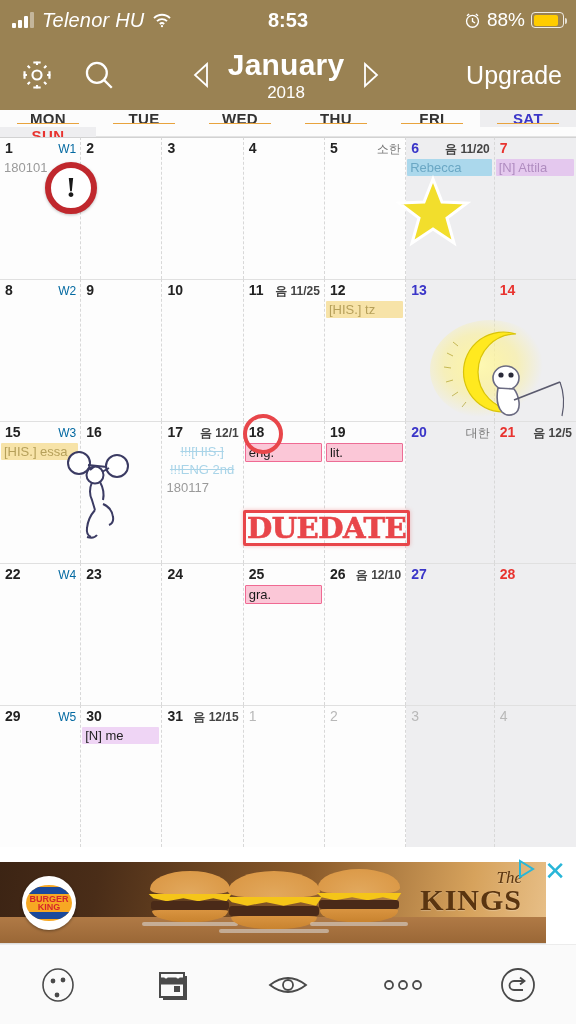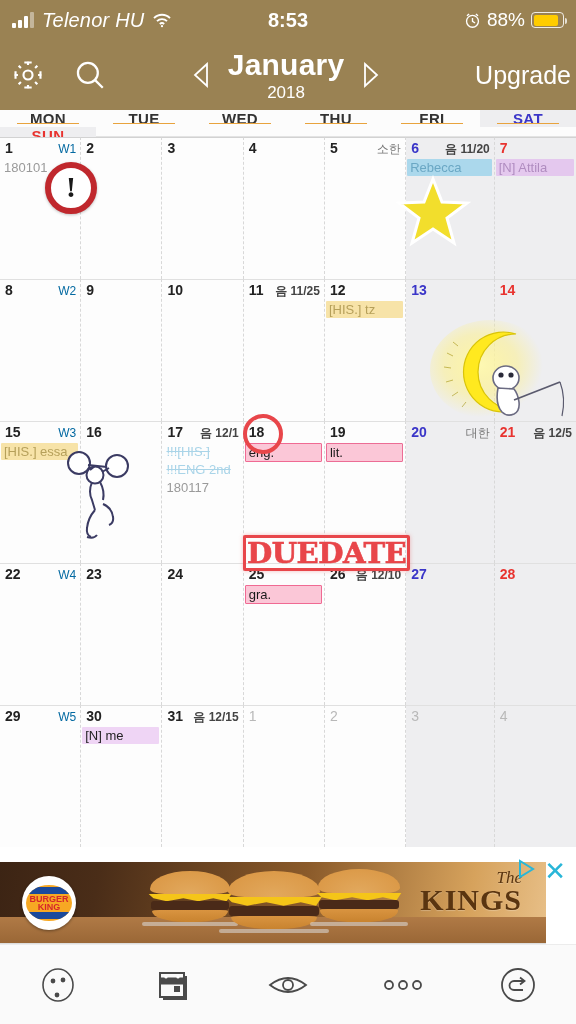--- a/index.html
+++ b/index.html
@@ -43,21 +43,21 @@
   }
   .batt::after {
     content:""; position:absolute; right:-4px; top:5px;
     width:2px; height:6px; background: rgba(255,255,255,.75); border-radius:0 2px 2px 0;
   }
   .batt i { display:block; height:100%; width:88%; background:#ffcc00; border-radius:2px; }
 
   
   .appbar {
     height: 70px; background: #9a8253; color: #fff;
-    display: flex; align-items: center; padding: 0 5px;
+    display: flex; align-items: center; padding: 0 14px;
   }
   .ico-btn { background: none; border: none; color: #fff; cursor: pointer;
              display: flex; align-items: center; justify-content: center; }
   .gear { width: 46px; height: 46px; }
   .search { width: 46px; height: 46px; margin-left: 16px; }
   .monthwrap {
     flex: 1; display: flex; align-items: center; justify-content: center; gap: 16px;
   }
   .arrow { width: 22px; height: 28px; }
   .mtitle { text-align: center; line-height: 1; }
@@ -120,25 +120,25 @@
     font-size: 13px; line-height: 15px; padding: 1px 3px;
     margin: 1px 2px 1px 1px; white-space: nowrap; overflow: visible;
     position: relative; border-radius: 1px;
   }
   .evt.pink { background: #fbc7d7; border: 1px solid #f06a93; color: #1a1a1a; }
   .evt.pink2 { background: #fbc7d7; border: 1px solid #ec6d95; color: #1a1a1a; }
   .evt.yellow { background: #f7e3a8; color: #b6a05a; }
   .evt.blue { background: #abd8ec; color: #6aa7c4; }
   .evt.purple { background: #e4c8ee; color: #b08cc0; }
   .evt.purple-solid { background: #efd5f5; color: #222; }
-  .evt.strike { color: #a9d4e8; text-decoration: line-through; text-decoration-color:#a9d4e8; }
+  .evt.strike { color: #a9d4e8; text-decoration: line-through; text-decoration-color:#a9d4e8;text-align:center; }
   .evt.plain { color: #9a9a9a; background: none; padding-left: 3px; }
 
   .stamp-due {
-    position: absolute; left: 243px; top: 535px; width: 167px; height: 36px;
+    position: absolute; left: 243px; top: 510px; width: 167px; height: 36px;
     z-index: 6;
   }
   .stamp-due .box {
     width: 100%; height: 100%;
     border: 3px solid #e8464a; border-radius: 2px;
     display: flex; align-items: center; justify-content: center;
     box-shadow: 0 0 4px rgba(232,70,74,.35);
     background: rgba(255,255,255,.05);
   }
   .stamp-due span {

